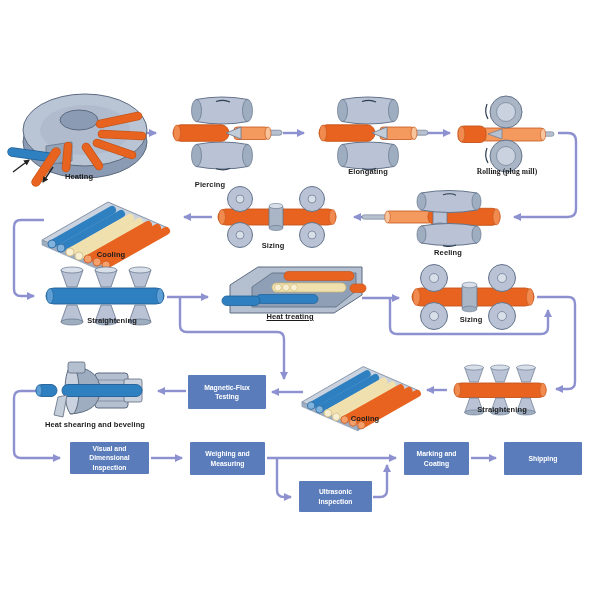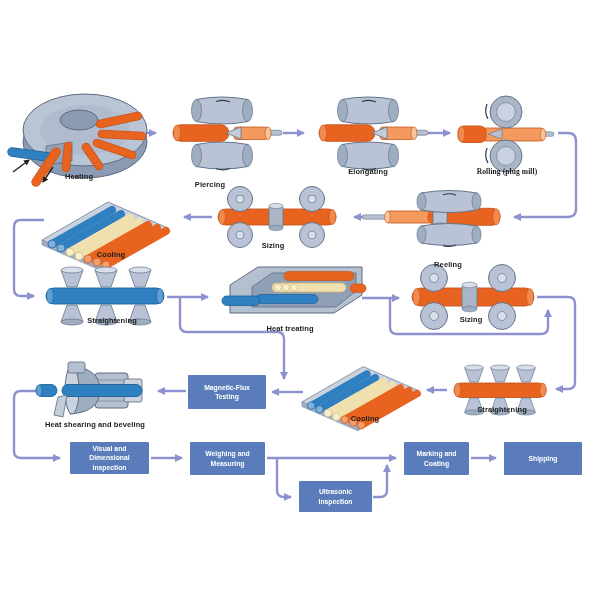--- a/index.html
+++ b/index.html
@@ -272,25 +272,25 @@
     <rect x="62" y="384.5" width="80" height="12" rx="6" fill="#2f80c0" stroke="#1f5f96" stroke-width="0.9"></rect>
     <polygon points="58,397 67,395 63,417 54,415" fill="#c3cdd9" stroke="#5d6b80" stroke-width="0.8"></polygon>
     <rect x="68" y="362" width="17" height="11" rx="2" fill="#b4c0d0" stroke="#5d6b80" stroke-width="0.8"></rect>
   </g>
 </svg>
 
   <div class="station-label" style="left:79px;top:172px;">Heating</div>
   <div class="station-label" style="left:210px;top:172px;margin-top:8px;">Piercing</div>
   <div class="station-label" style="left:360px;top:167px;margin-left:8px;">Elongating</div>
   <div class="station-label" style="left:507px;top:167px;font-family:Liberation Serif, serif;">Rolling (plug mill)</div>
-  <div class="station-label" style="left:448px;top:260px;">Reeling</div>
+  <div class="station-label" style="left:448px;top:248px;">Reeling</div>
   <div class="station-label" style="left:273px;top:241px;">Sizing</div>
   <div class="station-label" style="left:111px;top:250px;">Cooling</div>
   <div class="station-label" style="left:112px;top:316px;">Straightening</div>
-  <div class="station-label" style="left:290px;top:324px;">Heat treating</div>
+  <div class="station-label" style="left:290px;top:312px;text-decoration:underline;">Heat treating</div>
   <div class="station-label" style="left:471px;top:315px;">Sizing</div>
   <div class="station-label" style="left:502px;top:405px;">Straightening</div>
   <div class="station-label" style="left:365px;top:414px;">Cooling</div>
   <div class="station-label" style="left:95px;top:420px;">Heat shearing and beveling</div>
 
   <div class="pbox" style="left:188px;top:375px;width:78px;height:34px;">
     <div>Magnetic-Flux</div>
     <div>Testing</div>
   </div>
   <div class="pbox" style="left:70px;top:442px;width:79px;height:32px;">

